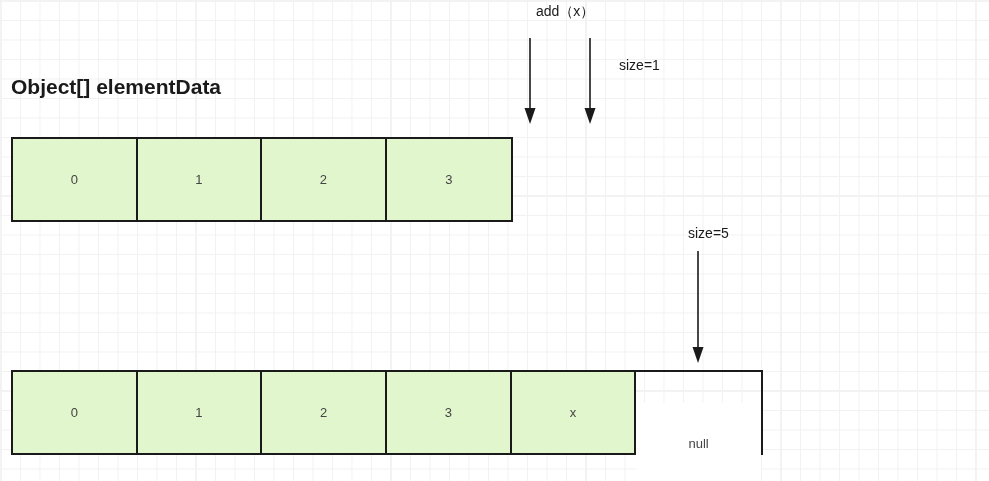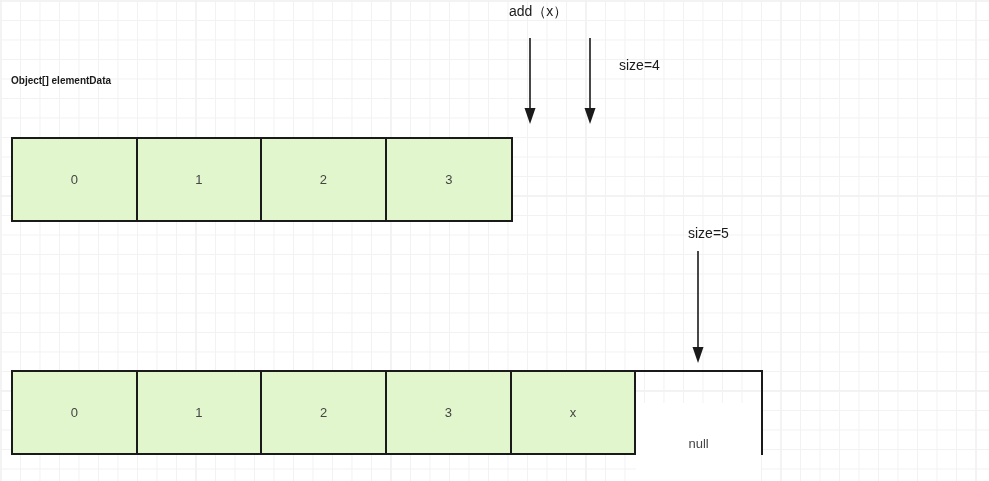--- a/index.html
+++ b/index.html
@@ -23,21 +23,21 @@
       linear-gradient(to bottom, #f2f2f2 1px, transparent 1px),
       linear-gradient(to right, #e8e8e8 1px, transparent 1px),
       linear-gradient(to bottom, #e8e8e8 1px, transparent 1px);
     background-size: 19.5px 19.5px, 19.5px 19.5px, 97.5px 97.5px, 97.5px 97.5px;
     background-position: 0.5px 0.5px, 0.5px 0.5px, 0.5px 0.5px, 0.5px 0.5px;
   }
 
   .label-title {
     position: absolute;
     font-weight: bold;
-    font-size: 10px;
+    font-size: 21px;
     color: #1a1a1a;
     white-space: nowrap;
   }
 
   .array-row {
     position: absolute;
     display: flex;
     border: 2px solid #1a1a1a;
     box-sizing: border-box;
   }
@@ -75,23 +75,23 @@
   .arrow svg {
     display: block;
     overflow: visible;
   }
 </style>
 </head>
 <body>
 
 <div id="canvas">
 
-  <div class="annot" style="left:509px; top:3px;">add（x）</div>
+  <div class="annot" style="left:536px; top:3px;">add（x）</div>
 
-  <div class="annot" style="left:619px; top:57px;">size=4</div>
+  <div class="annot" style="left:619px; top:57px;">size=1</div>
 
   <div class="arrow" style="left:522px; top:38px;">
     <svg width="16" height="86" viewBox="0 0 16 86">
       <line x1="8" y1="0" x2="8" y2="74" stroke="#1a1a1a" stroke-width="1.6"></line>
       <polygon points="8,86 2.5,70 13.5,70" fill="#1a1a1a"></polygon>
     </svg>
   </div>
 
   <div class="arrow" style="left:582px; top:38px;">
     <svg width="16" height="86" viewBox="0 0 16 86">

